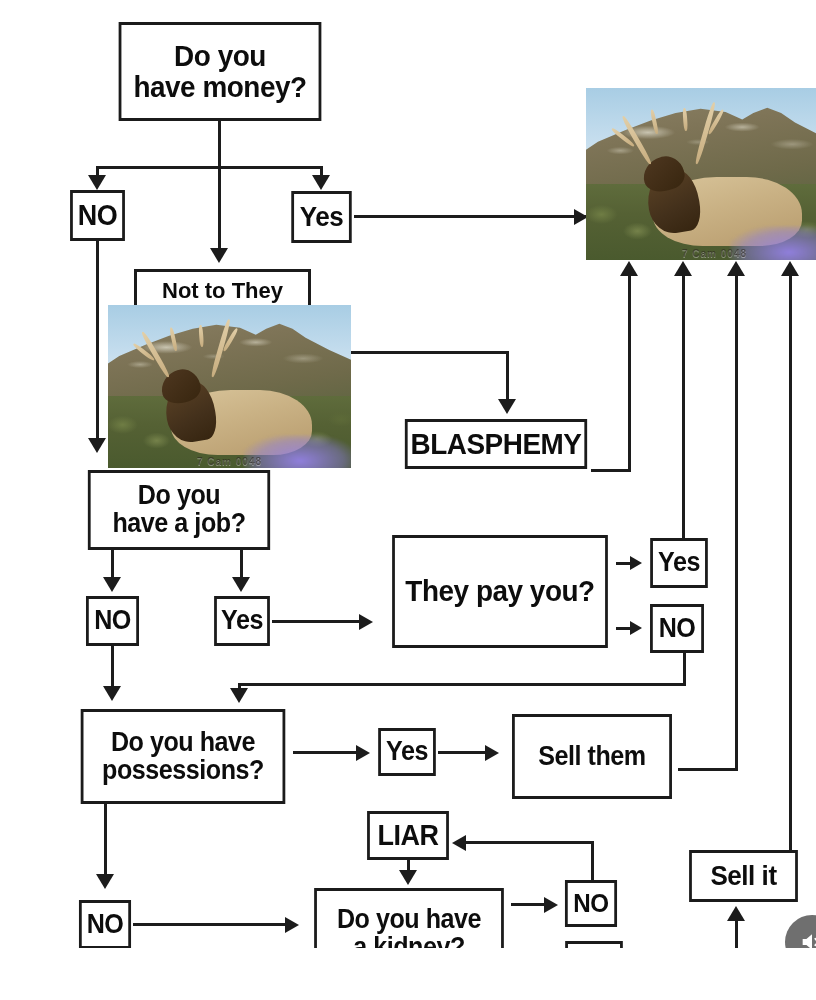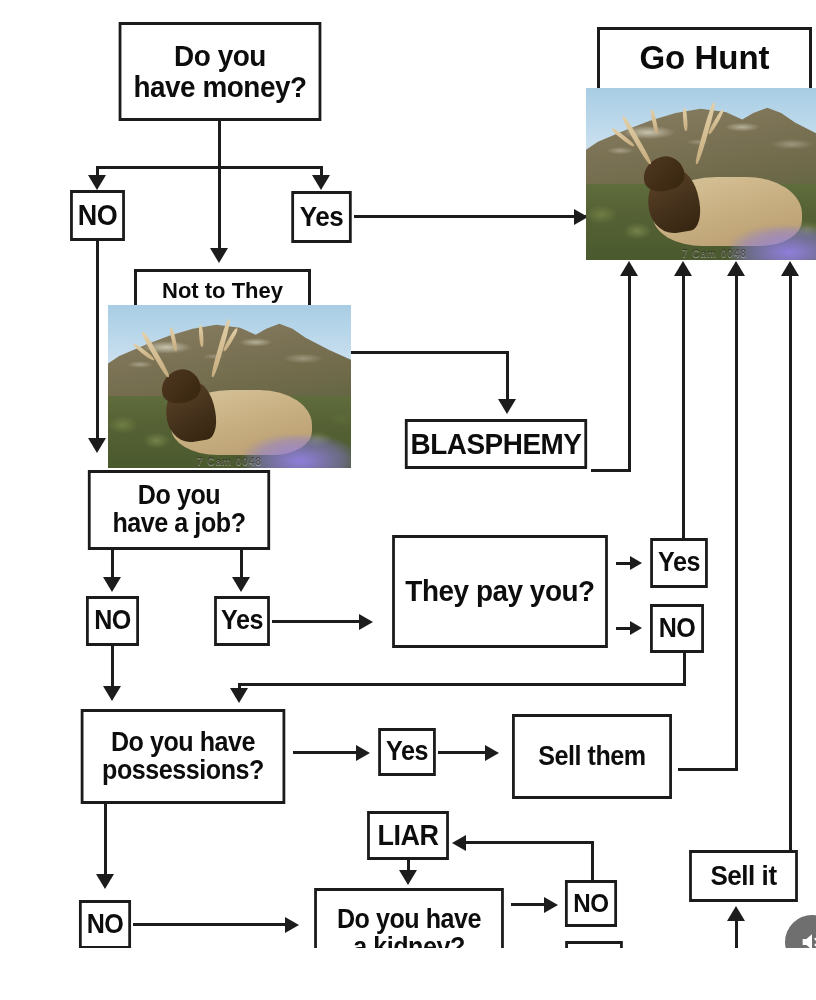--- a/index.html
+++ b/index.html
@@ -208,23 +208,20 @@
     <div class="antler" style="left:24%;bottom:56%;width:5px;height:52px;transform:rotate(-30deg);"></div>
     <div class="antler" style="left:18%;bottom:66%;width:4px;height:26px;transform:rotate(-52deg);"></div>
     <div class="antler" style="left:27%;bottom:72%;width:4px;height:24px;transform:rotate(-12deg);"></div>
     <div class="antler" style="left:42%;bottom:56%;width:5px;height:60px;transform:rotate(16deg);"></div>
     <div class="antler" style="left:47%;bottom:72%;width:4px;height:26px;transform:rotate(30deg);"></div>
     <div class="antler" style="left:38%;bottom:74%;width:4px;height:22px;transform:rotate(-4deg);"></div>
     <div class="glow"></div>
     <div class="wm">7 Cam 0048</div>
   </div>
 
-  <div class="picnode" style="left:551px;top:27px;width:215px;height:120px;">
-    <div class="caption" style="top:9px;font-size:33px;">Go Hunt</div>
-  </div>
 
   <div class="photo" style="left:540px;top:88px;width:257px;height:172px;">
     <div class="sky"></div>
     <div class="ridge"></div>
     <div class="brush"></div>
     <div class="elkbody"></div>
     <div class="elkneck"></div>
     <div class="elkhead"></div>
     <div class="antler" style="left:24%;bottom:56%;width:5px;height:55px;transform:rotate(-30deg);"></div>
     <div class="antler" style="left:18%;bottom:66%;width:4px;height:28px;transform:rotate(-52deg);"></div>

